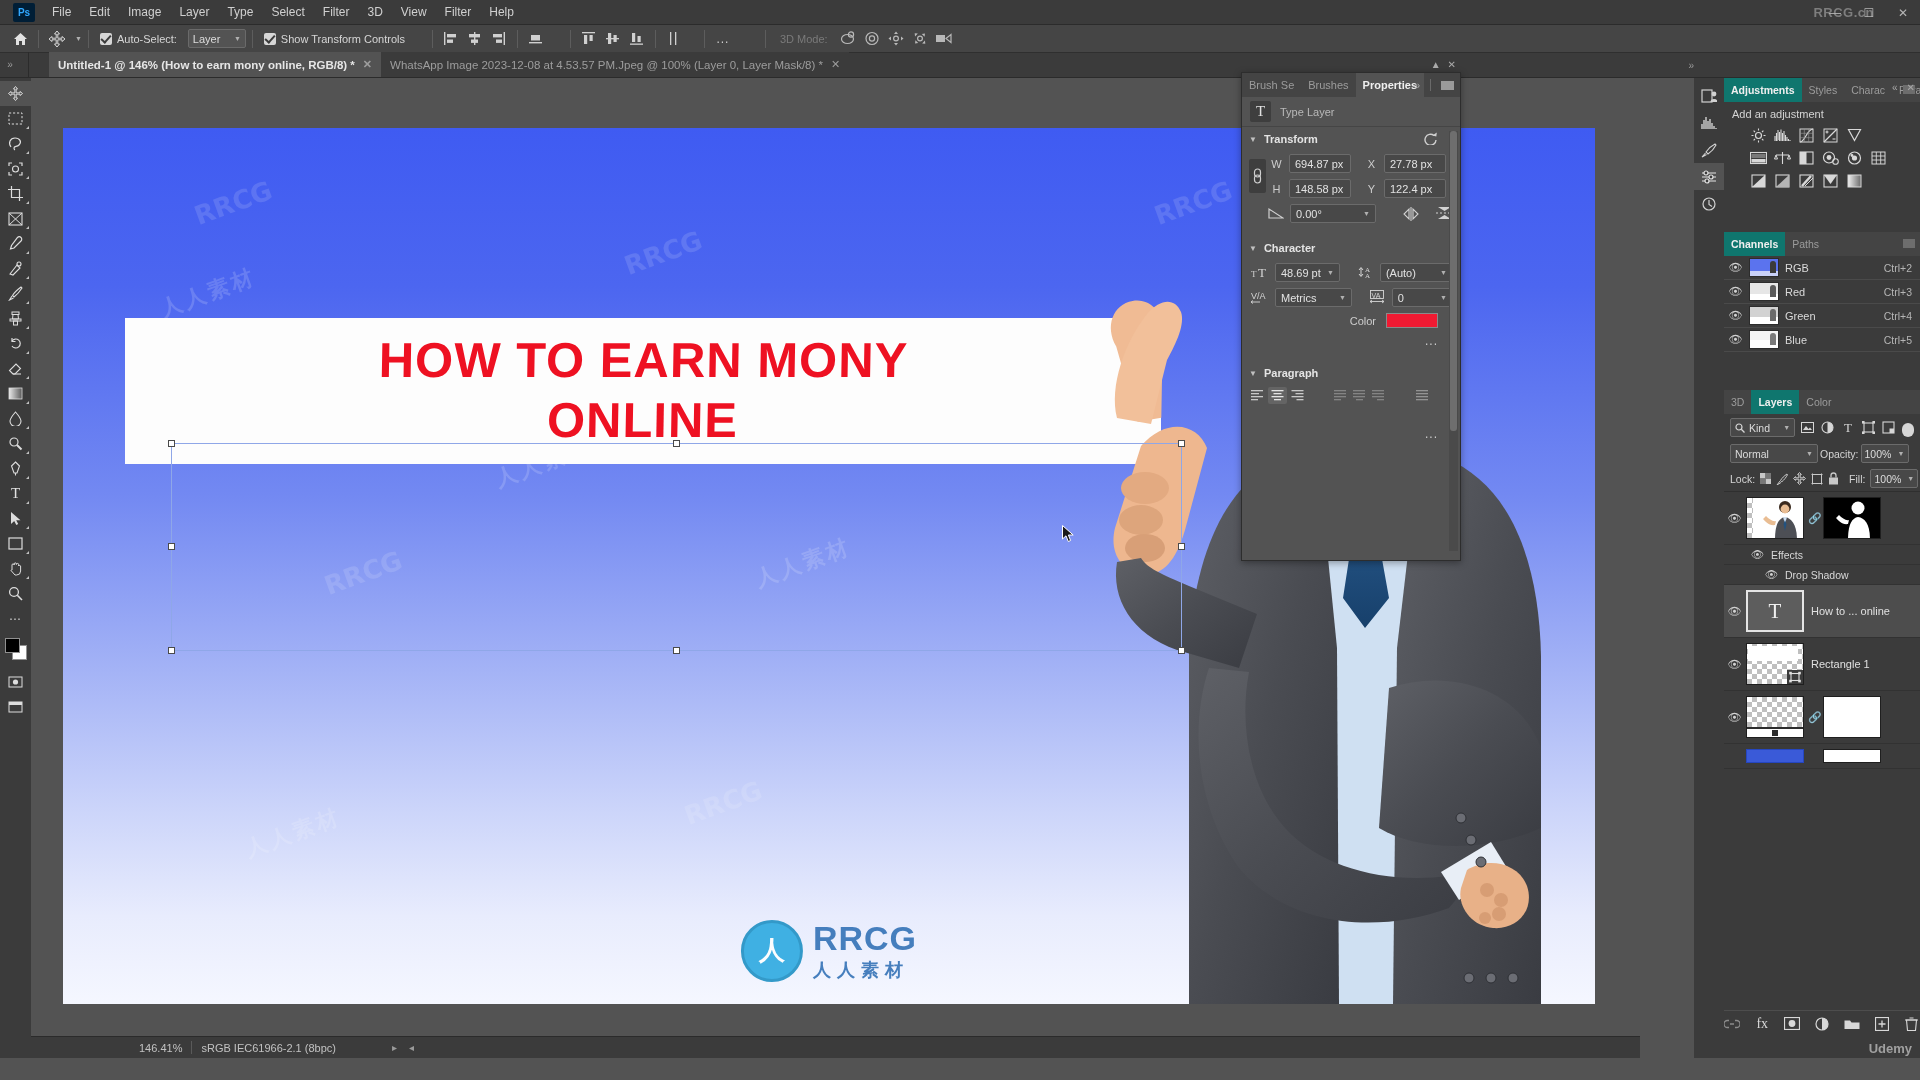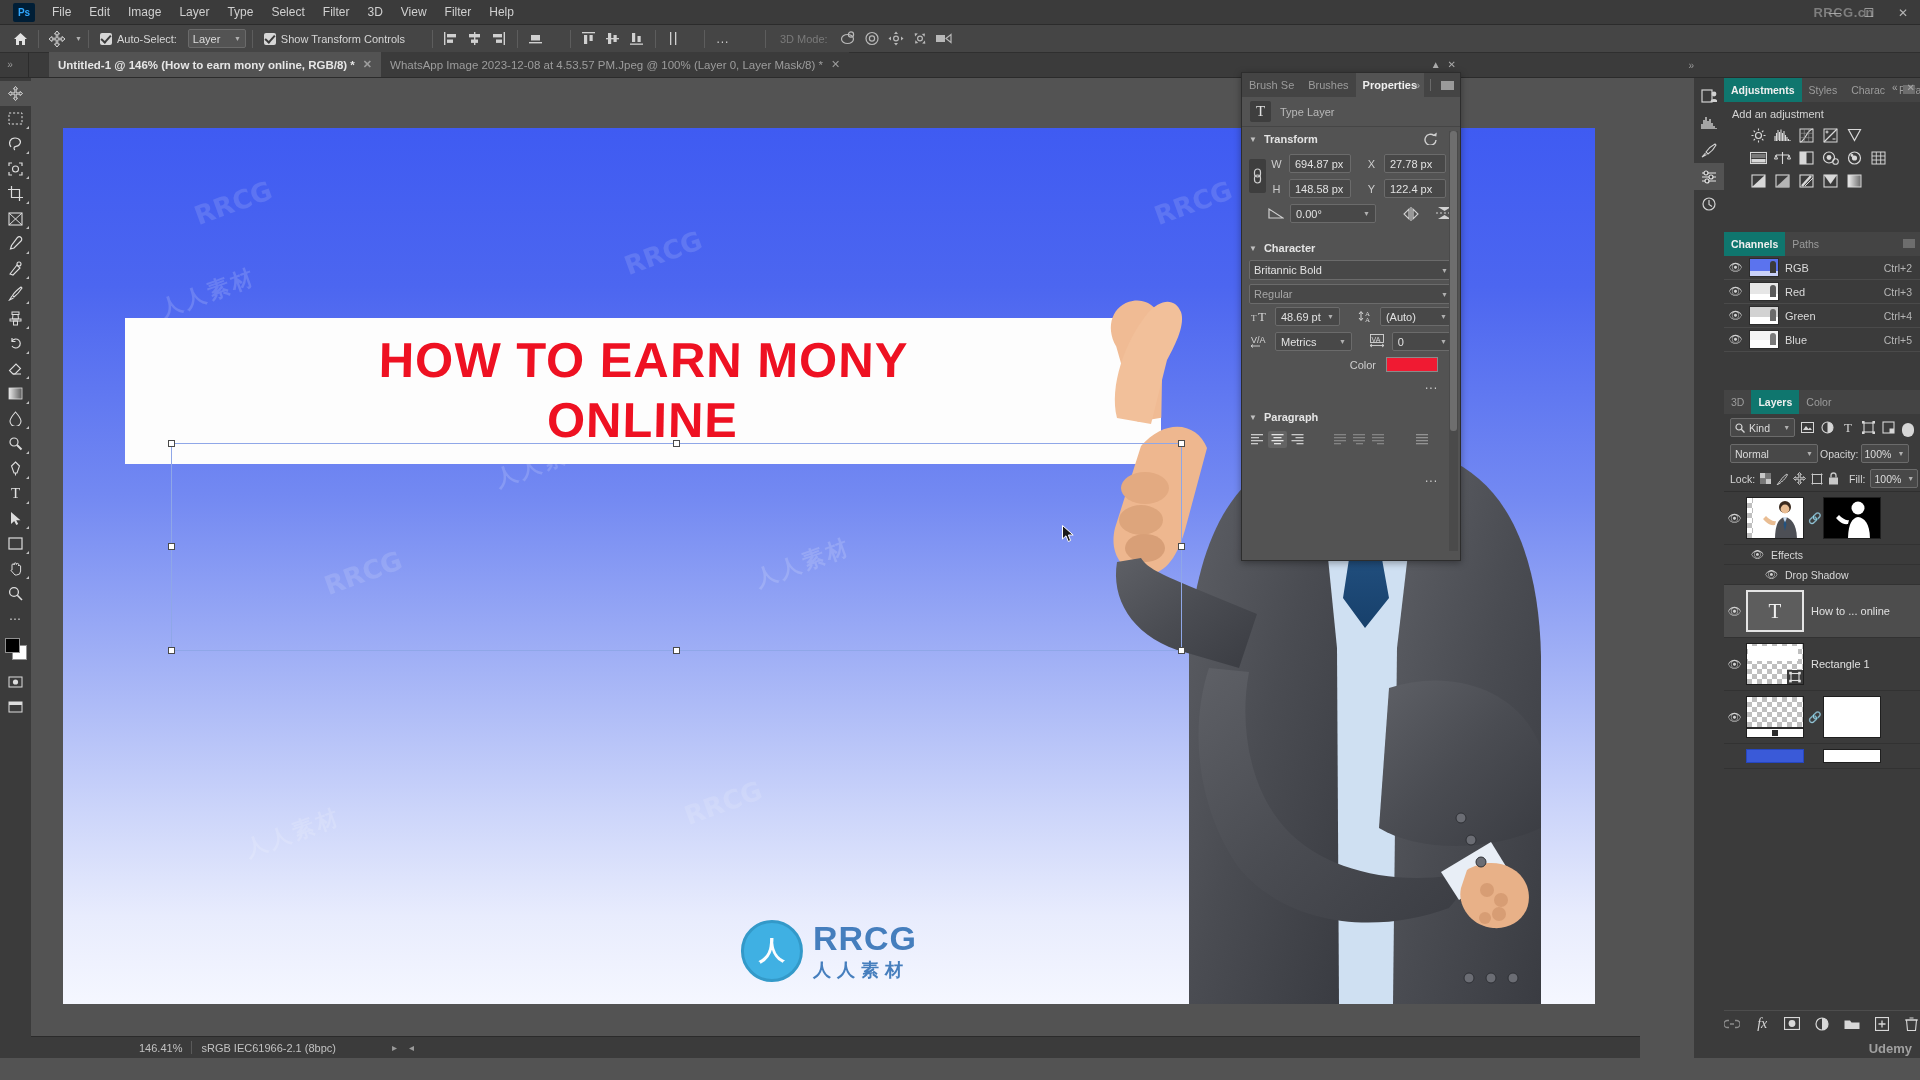--- a/index.html
+++ b/index.html
@@ -837,30 +837,20 @@
             <path d="M0 8 H17" stroke="#d3d3d3" stroke-width="1.1" stroke-dasharray="2 2"></path>
             <path d="M2 14 H15 L8.5 10 Z" fill="#d3d3d3"></path>
           </svg>
       </span>
     </div>
 
     <div class="sect-head" style="margin-top:10px">
       <span class="tri">▼</span>
       <span>Character</span>
     </div>
-    <div style="padding:0 7px">
-      <div class="fsel" style="width:auto;margin-bottom:4px">
-        <span>Britannic Bold</span>
-        <span class="caret">▼</span>
-      </div>
-      <div class="fsel" style="width:auto;color:#a6a6a6">
-        <span>Regular</span>
-        <span class="caret">▼</span>
-      </div>
-    </div>
     <div class="frow" style="padding-left:9px">
       <span>
         <svg width="18" height="14" viewBox="0 0 18 14">
             <text x="0" y="12" font-family="Liberation Serif, serif" font-size="9" fill="#d5d5d5">T</text>
             <text x="7" y="12" font-family="Liberation Serif, serif" font-size="13" fill="#d5d5d5">T</text>
           </svg>
       </span>
       <span class="fbox wide" style="width:70px">
         <span>48.69 pt</span>
         <span class="caret">▼</span>
@@ -1384,21 +1374,21 @@
         </div>
       </div>
 
       <div class="lay-bottom">
         <span class="lb-ic dim">
             <svg width="16" height="10" viewBox="0 0 16 10">
               <path d="M6 5 H10 M5 1.5 H3.5 a3.5 3.5 0 0 0 0 7 H5 M11 1.5 H12.5 a3.5 3.5 0 0 1 0 7 H11" fill="none" stroke="#8c8c8c" stroke-width="1.3"></path>
             </svg>
           </span>
         <span class="lb-ic">
-            <span style="font-family:'Liberation Serif',serif;font-style:italic;font-size:14px;color:#d8d8d8">fx</span>
+            <span style="font-family:'Liberation Serif',serif;font-size:14px;color:#d8d8d8">fx</span>
           </span>
         <span class="lb-ic">
             <svg width="16" height="13" viewBox="0 0 16 13">
               <rect x="0.5" y="0.5" width="15" height="12" fill="none" stroke="#d8d8d8" stroke-width="1.2"></rect>
               <circle cx="8" cy="6.5" r="3.4" fill="#d8d8d8"></circle>
             </svg>
           </span>
         <span class="lb-ic">
             <svg width="14" height="14" viewBox="0 0 14 14">
               <circle cx="7" cy="7" r="6" fill="none" stroke="#d8d8d8" stroke-width="1.2"></circle>

